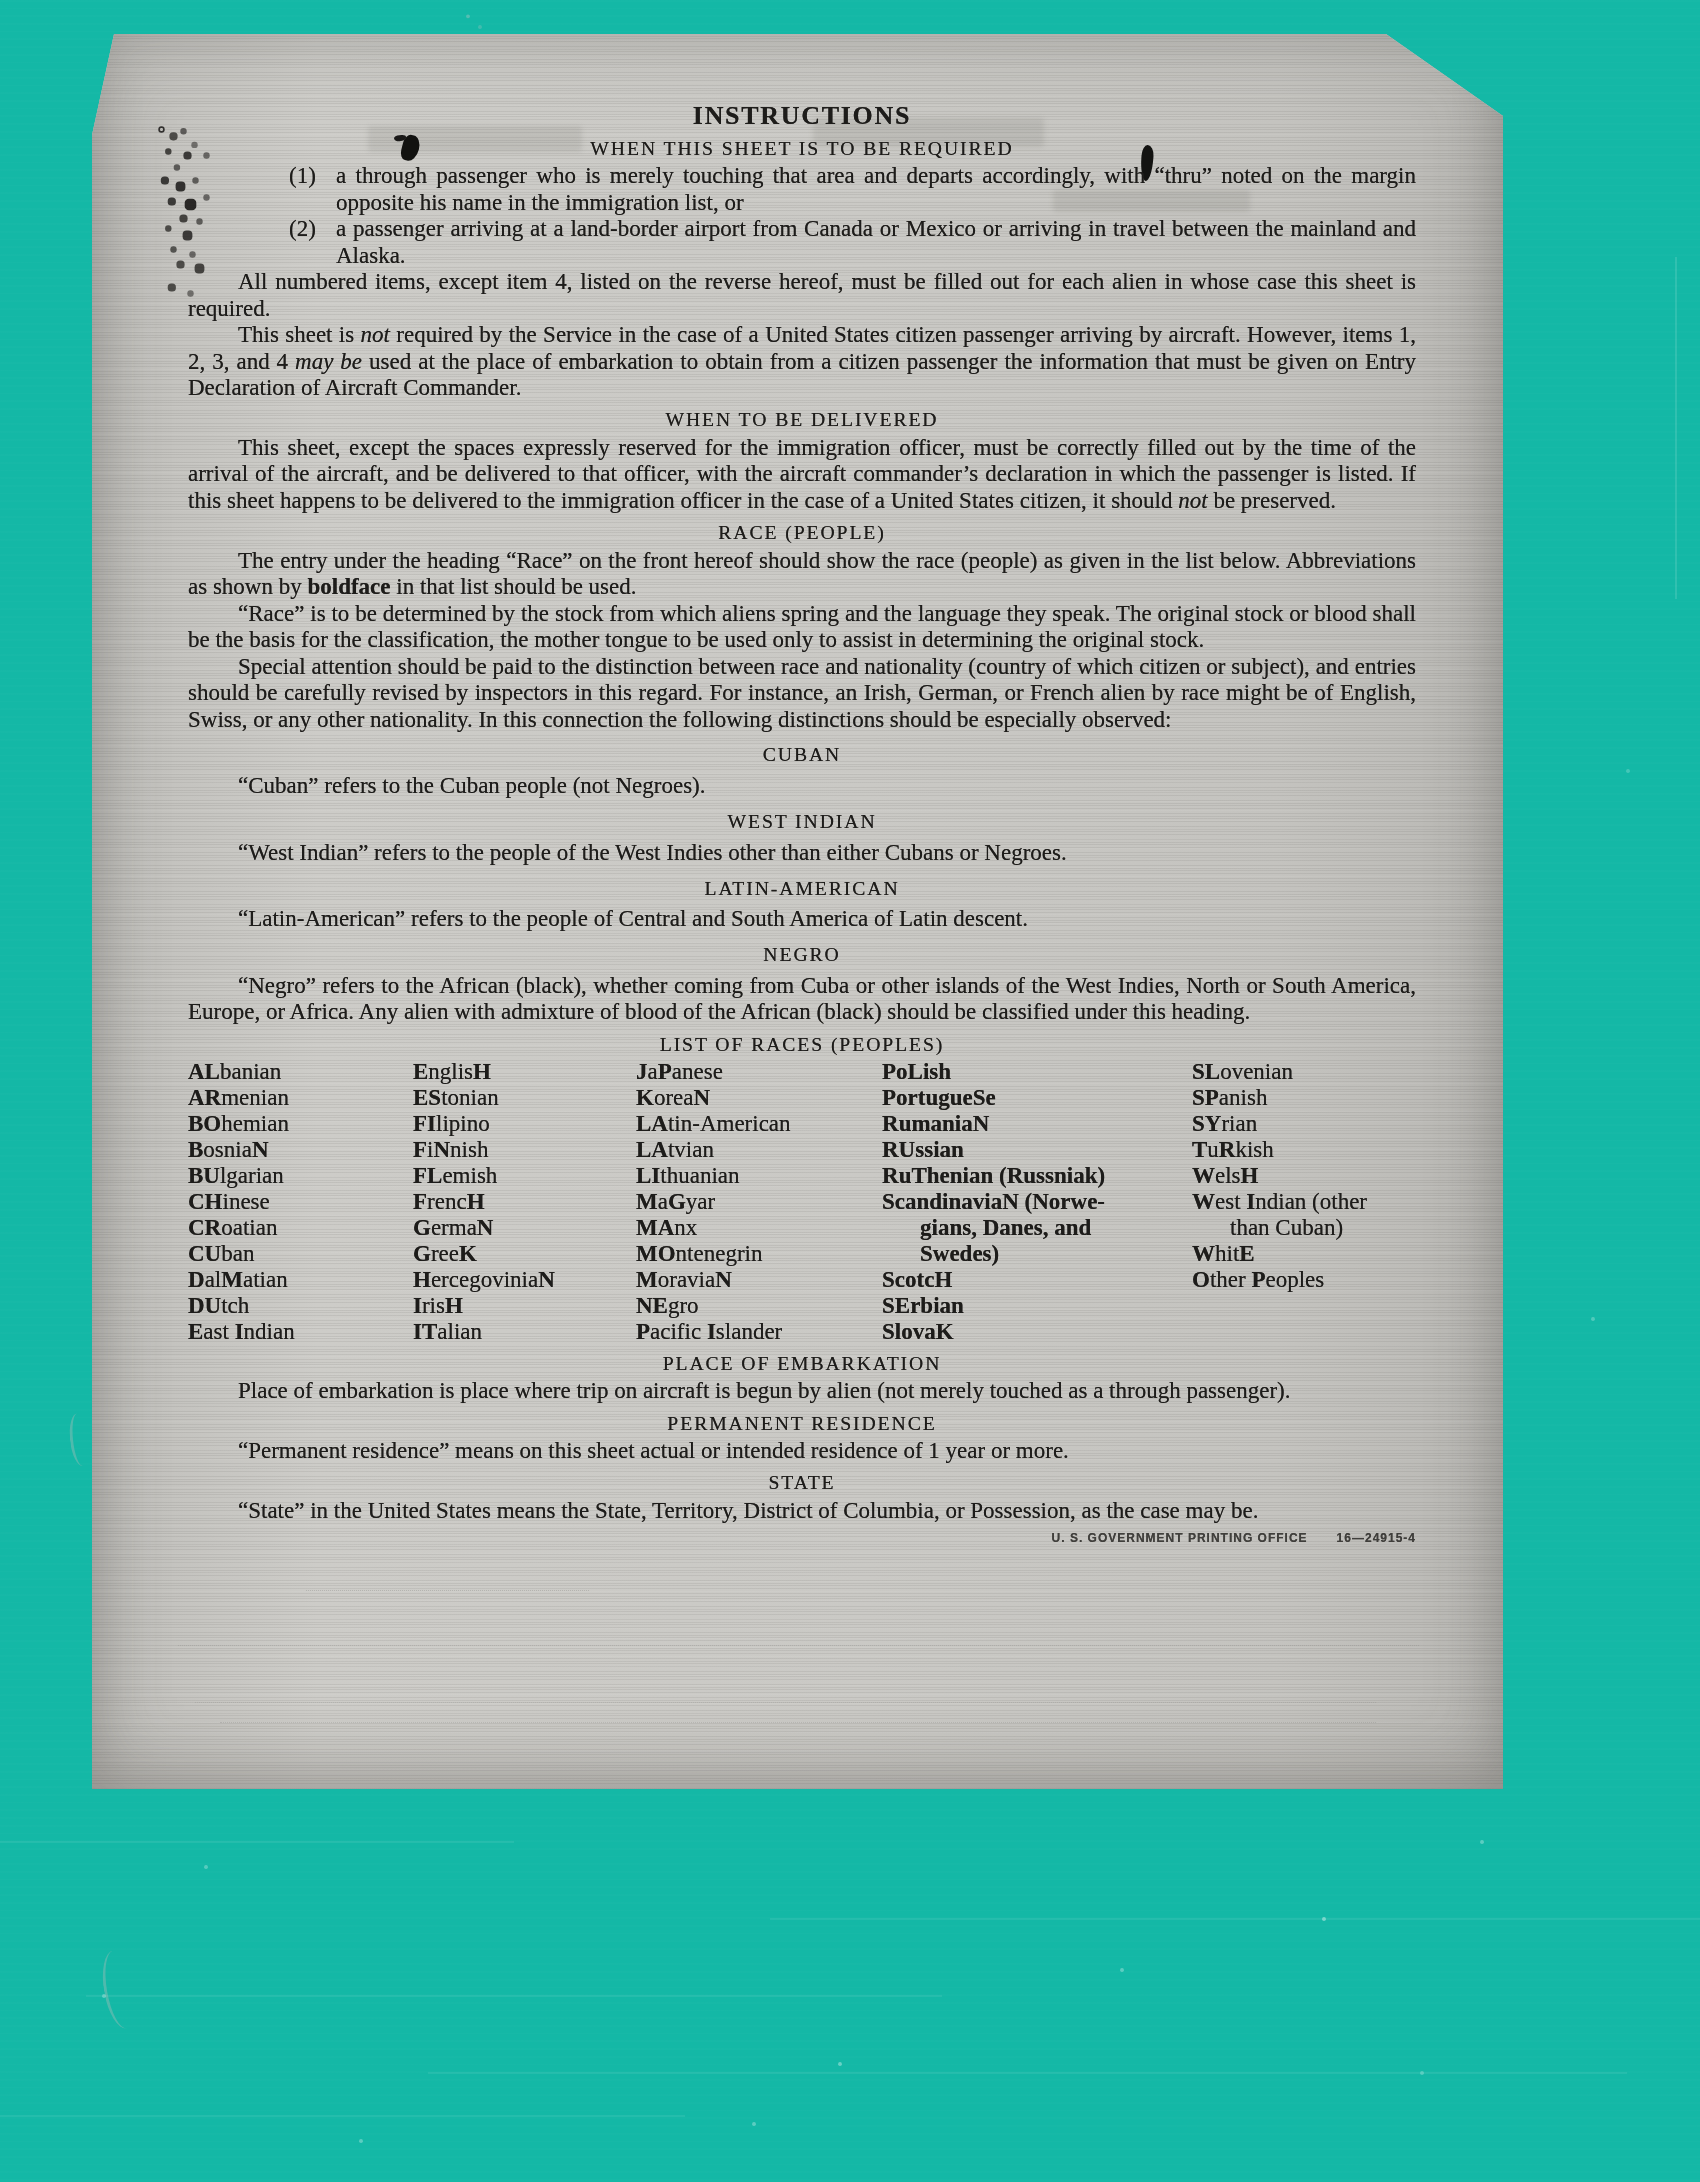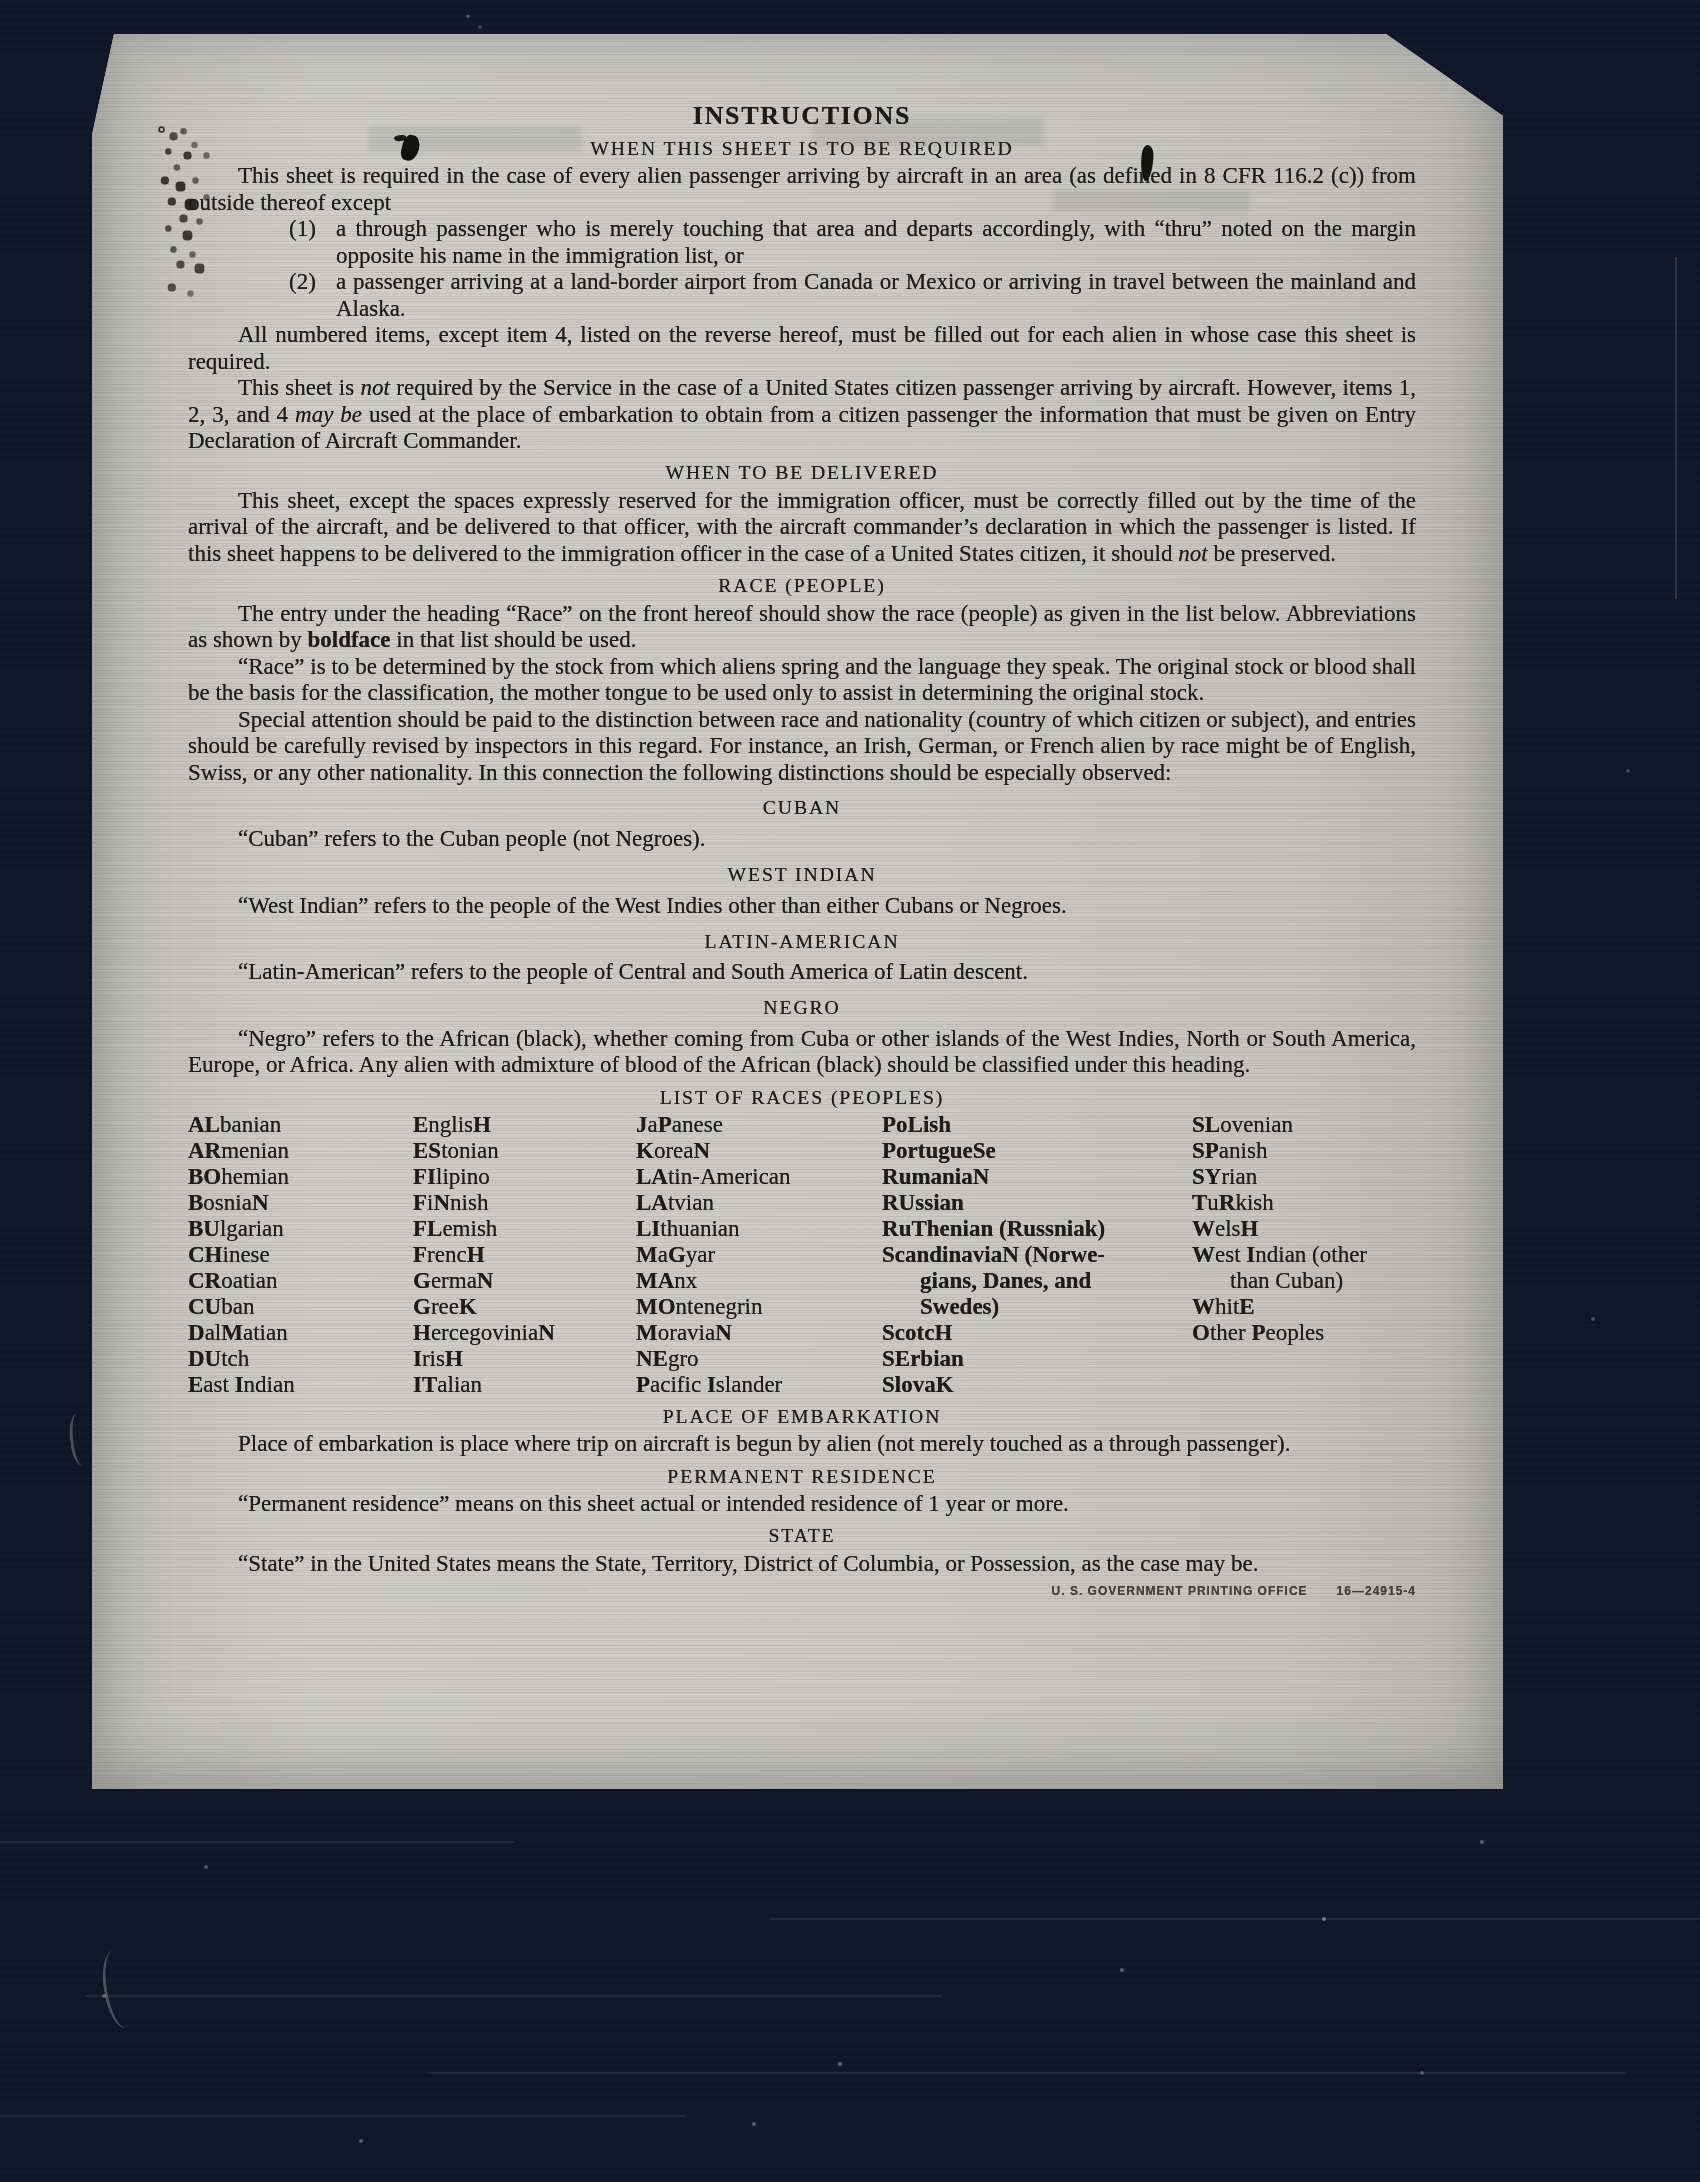--- a/index.html
+++ b/index.html
@@ -1,16 +1,16 @@
 <!DOCTYPE html>
 <html style="font-size:13.7px"><head>
 <meta charset="utf-8">
 <style>
   html,body{margin:0;padding:0;background:#000;}
-  .scene{position:relative;width:1700px;height:2182px;background:#0f172a;overflow:hidden;
+  .scene{position:relative;width:1700px;height:2182px;background:#14b8a6;overflow:hidden;
          font-family:"Liberation Serif","DejaVu Serif",serif;}
   
   .scene::before{content:"";position:absolute;inset:0;pointer-events:none;
     background:repeating-linear-gradient(180deg,rgba(255,255,255,0.012) 0 1.7px,transparent 1.7px 7.7px);}
   .streak{position:absolute;height:1.7px;background:rgba(255,255,255,0.07);pointer-events:none;}
   .scratch-v{position:absolute;width:1.7px;background:rgba(255,255,255,0.12);pointer-events:none;}
   .bgspecks{position:absolute;left:0;top:0;width:1.7px;height:1.7px;background:transparent;border-radius:50%;
     box-shadow:467px 15.4px 0 0.9px rgba(200,200,200,.35),479px 26px 0 0.9px rgba(200,200,200,.25),
       1323px 1918px 0 0.9px rgba(255,255,255,.4),839px 2063px 0 0.9px rgba(255,255,255,.35),
       360px 2140px 0 0.9px rgba(255,255,255,.3),1121px 1969px 0 0.9px rgba(255,255,255,.3),
@@ -103,21 +103,20 @@
 
     <div class="dotline" style="left:214px;top:1556px;width:283px;opacity:.5;"></div>
     <div class="dotline" style="left:86px;top:1611px;width:1241px;opacity:.35;"></div>
     <div class="dotline" style="left:103px;top:1668px;width:1181px;opacity:.3;"></div>
     <div class="dotline" style="left:128px;top:1688px;width:1156px;opacity:.45;"></div>
 
     <div class="content">
       <div class="doc-title">INSTRUCTIONS</div>
       <div id="sections">
           <div class="section-heading">WHEN THIS SHEET IS TO BE REQUIRED</div>
-          <p class="para indent">This sheet is required in the case of every alien passenger arriving by aircraft in an area (as defined in 8 CFR 116.2 (c)) from outside thereof except</p>
           <p class="para num-item"><span class="num">(1)</span>a through passenger who is merely touching that area and departs accordingly, with “thru” noted on the margin opposite his name in the immigration list, or</p>
           <p class="para num-item"><span class="num">(2)</span>a passenger arriving at a land-border airport from Canada or Mexico or arriving in travel between the mainland and Alaska.</p>
           <p class="para indent">All numbered items, except item 4, listed on the reverse hereof, must be filled out for each alien in whose case this sheet is required.</p>
           <p class="para indent">This sheet is <i>not</i> required by the Service in the case of a United States citizen passenger arriving by aircraft. However, items 1, 2, 3, and 4 <i>may be</i> used at the place of embarkation to obtain from a citizen passenger the information that must be given on Entry Declaration of Aircraft Commander.</p>
           <div class="section-heading">WHEN TO BE DELIVERED</div>
           <p class="para indent">This sheet, except the spaces expressly reserved for the immigration officer, must be correctly filled out by the time of the arrival of the aircraft, and be delivered to that officer, with the aircraft commander’s declaration in which the passenger is listed. If this sheet happens to be delivered to the immigration officer in the case of a United States citizen, it should <i>not</i> be preserved.</p>
           <div class="section-heading">RACE (PEOPLE)</div>
           <p class="para indent">The entry under the heading “Race” on the front hereof should show the race (people) as given in the list below. Abbreviations as shown by <b>boldface</b> in that list should be used.</p>
           <p class="para indent">“Race” is to be determined by the stock from which aliens spring and the language they speak. The original stock or blood shall be the basis for the classification, the mother tongue to be used only to assist in determining the original stock.</p>
           <p class="para indent">Special attention should be paid to the distinction between race and nationality (country of which citizen or subject), and entries should be carefully revised by inspectors in this regard. For instance, an Irish, German, or French alien by race might be of English, Swiss, or any other nationality. In this connection the following distinctions should be especially observed:</p>

